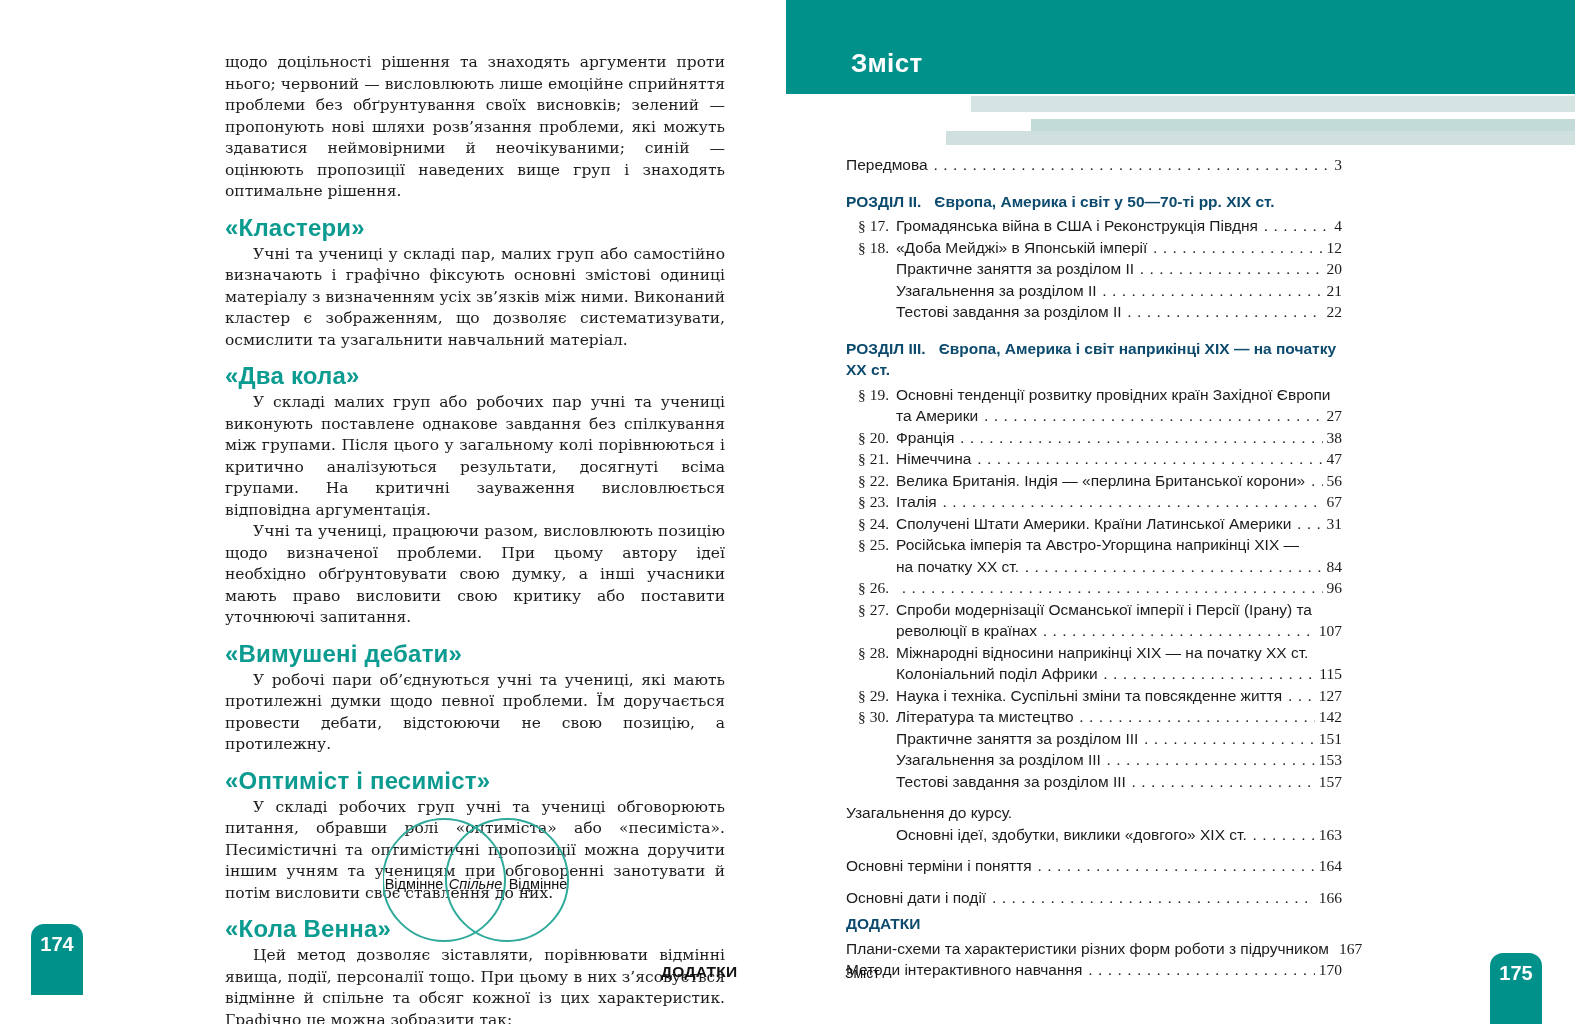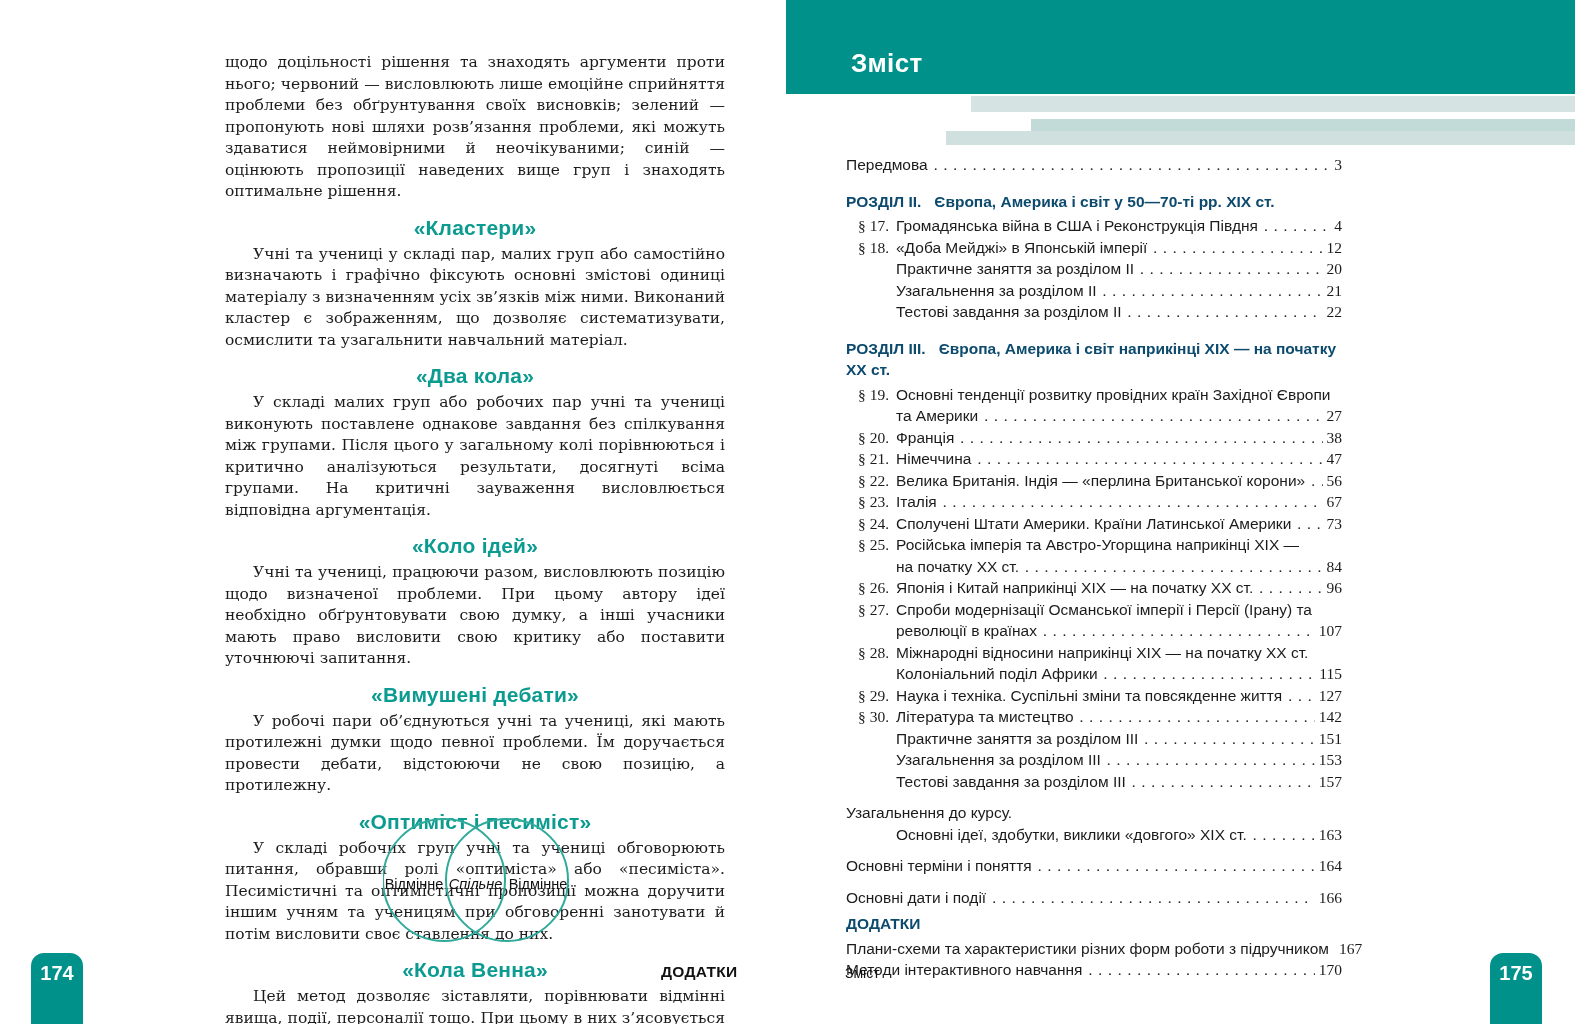--- a/index.html
+++ b/index.html
@@ -4,37 +4,37 @@
 <style>
   html,body{margin:0;padding:0;background:#ffffff;}
   .spread{position:relative;width:1575px;height:1024px;background:#ffffff;overflow:hidden;
           font-family:"Liberation Sans",sans-serif;color:#1b1b1b;}
   
   .left-page{position:absolute;left:0;top:0;width:786px;height:1024px;}
   .left-text{position:absolute;left:225px;top:52px;width:500px;
              font-family:"DejaVu Serif",serif;font-size:15.5px;line-height:21.5px;
              text-align:justify;color:#1c1c1c;}
   .intro{margin:0;}
-  .sec-title{font-family:"Liberation Sans",sans-serif;font-weight:bold;font-size:21px;
-             color:#0C9B90;margin:13px 0 5px 0;text-align:center;letter-spacing:.2px;line-height:23px;}
+  .sec-title{font-family:"Liberation Sans",sans-serif;font-weight:bold;font-size:24px;
+             color:#0C9B90;margin:13px 0 5px 0;text-align:left;letter-spacing:.2px;line-height:23px;}
   .sec-body{margin:0;text-indent:28px;}
   .venn{position:absolute;left:383px;top:816px;width:188px;height:130px;}
   .venn svg{position:absolute;left:0;top:0;}
   .venn-label{position:absolute;top:59px;font-size:14.5px;line-height:18px;color:#111;
               text-align:center;font-family:"Liberation Sans",sans-serif;}
   .vl-left{left:1px;width:60px;}
   .vl-center{left:61px;width:63px;font-style:italic;}
   .vl-right{left:124px;width:62px;}
   .left-footer{position:absolute;left:661px;top:963px;font-weight:bold;font-size:15.5px;
                letter-spacing:.3px;color:#111;}
   
   .badge{position:absolute;width:52px;height:71px;background:#00918B;
          border-radius:13px 13px 0 0;color:#ffffff;font-weight:bold;font-size:20px;
          text-align:center;padding-top:9px;box-sizing:border-box;}
-  .badge-left{left:31px;top:953px;}
+  .badge-left{left:31px;top:924px;}
   .badge-right{left:704px;top:953px;}
   
   .right-page{position:absolute;left:786px;top:0;width:789px;height:1024px;}
   .banner{position:absolute;left:0;top:0;width:789px;height:94px;background:#00918B;}
   .banner-title{position:absolute;left:65px;top:48px;color:#ffffff;font-size:26px;
                 font-weight:bold;letter-spacing:.3px;}
   .stripe{position:absolute;right:0;height:16px;}
   .stripe-1{top:96px;left:185px;background:#D5E4E2;}
   .stripe-2{top:119px;left:245px;background:#C2DBD9;}
   .stripe-3{top:131px;left:160px;background:#CFE0DE;height:14px;}
@@ -66,21 +66,20 @@
       <div>
           <div>
             <h2 class="sec-title">«Кластери»</h2>
             <p class="sec-body">Учні та учениці у складі пар, малих груп або самостійно визначають і графічно фіксують основні змістові одиниці матеріалу з визначенням усіх зв’язків між ними. Виконаний кластер є зображенням, що дозволяє систематизувати, осмислити та узагальнити навчальний матеріал.</p>
           </div>
           <div>
             <h2 class="sec-title">«Два кола»</h2>
             <p class="sec-body">У складі малих груп або робочих пар учні та учениці виконують поставлене однакове завдання без спілкування між групами. Після цього у загальному колі порівнюються і критично аналізуються результати, досягнуті всіма групами. На критичні зауваження висловлюється відповідна аргументація.</p>
           </div>
           <div>
-            <h2 class="sec-title">«Коло ідей»</h2>
             <p class="sec-body">Учні та учениці, працюючи разом, висловлюють позицію щодо визначеної проблеми. При цьому автору ідеї необхідно обґрунтовувати свою думку, а інші учасники мають право висловити свою критику або поставити уточнюючі запитання.</p>
           </div>
           <div>
             <h2 class="sec-title">«Вимушені дебати»</h2>
             <p class="sec-body">У робочі пари об’єднуються учні та учениці, які мають протилежні думки щодо певної проблеми. Їм доручається провести дебати, відстоюючи не свою позицію, а протилежну.</p>
           </div>
           <div>
             <h2 class="sec-title">«Оптиміст і песиміст»</h2>
             <p class="sec-body">У складі робочих груп учні та учениці обговорюють питання, обравши ролі «оптиміста» або «песиміста». Песимістичні та оптимістичні пропозиції можна доручити іншим учням та ученицям при обговоренні занотувати й потім висловити своє ставлення до них.</p>
           </div>
@@ -180,34 +179,33 @@
         <div class="toc-row has-num">
           <span class="num">§ 23.</span>
           <span class="lbl">Італія</span>
           <span class="dots"></span>
           <span class="pg">67</span>
         </div>
         <div class="toc-row has-num">
           <span class="num">§ 24.</span>
           <span class="lbl">Сполучені Штати Америки. Країни Латинської Америки</span>
           <span class="dots"></span>
-          <span class="pg">73</span>
+          <span class="pg">31</span>
         </div>
         <div class="toc-row has-num">
           <span class="num">§ 25.</span>
           <span class="lbl">Російська імперія та Австро-Угорщина наприкінці XIX —</span>
         </div>
         <div class="toc-row cont">
           <span class="lbl">на початку XX ст.</span>
           <span class="dots"></span>
           <span class="pg">84</span>
         </div>
         <div class="toc-row has-num">
           <span class="num">§ 26.</span>
-          <span class="lbl">Японія і Китай наприкінці XIX — на початку XX ст.</span>
           <span class="dots"></span>
           <span class="pg">96</span>
         </div>
         <div class="toc-row has-num">
           <span class="num">§ 27.</span>
           <span class="lbl">Спроби модернізації Османської імперії і Персії (Ірану) та</span>
         </div>
         <div class="toc-row cont">
           <span class="lbl">революції в країнах</span>
           <span class="dots"></span>

